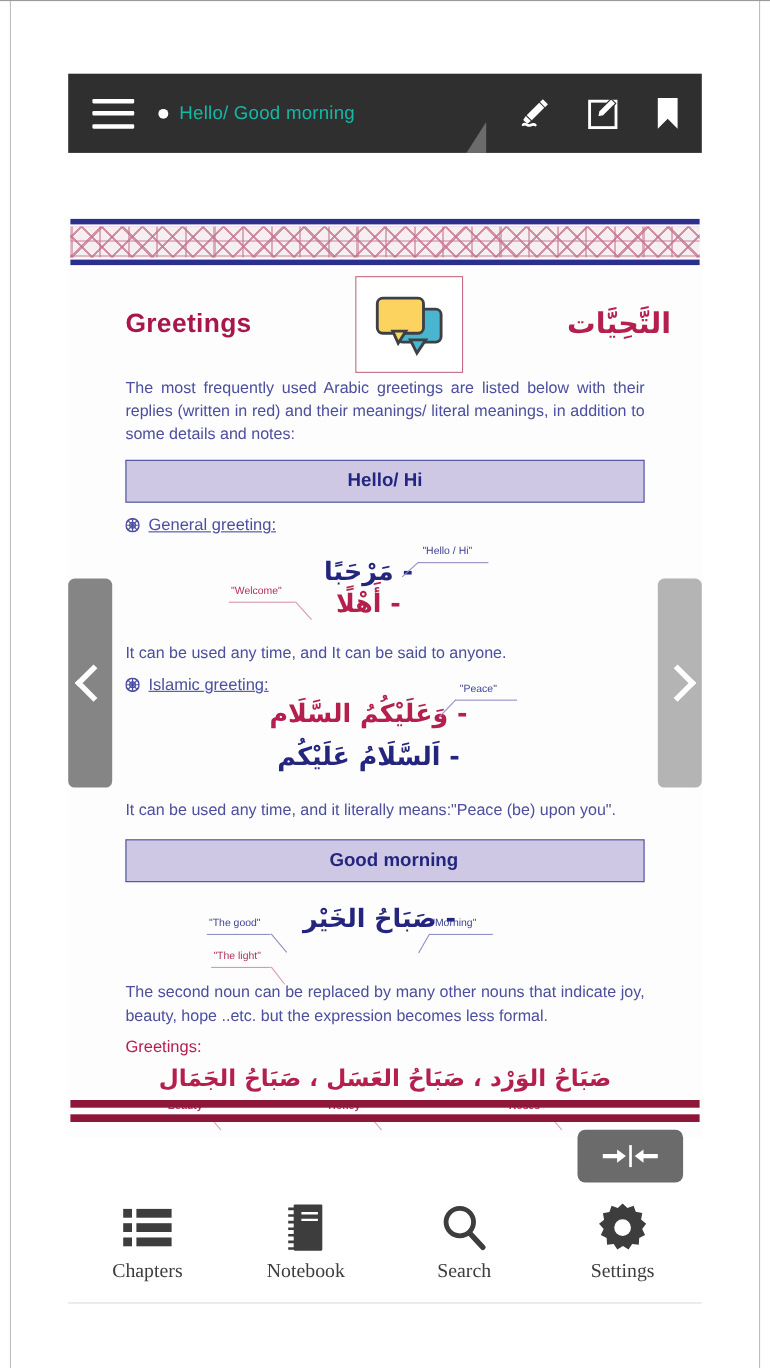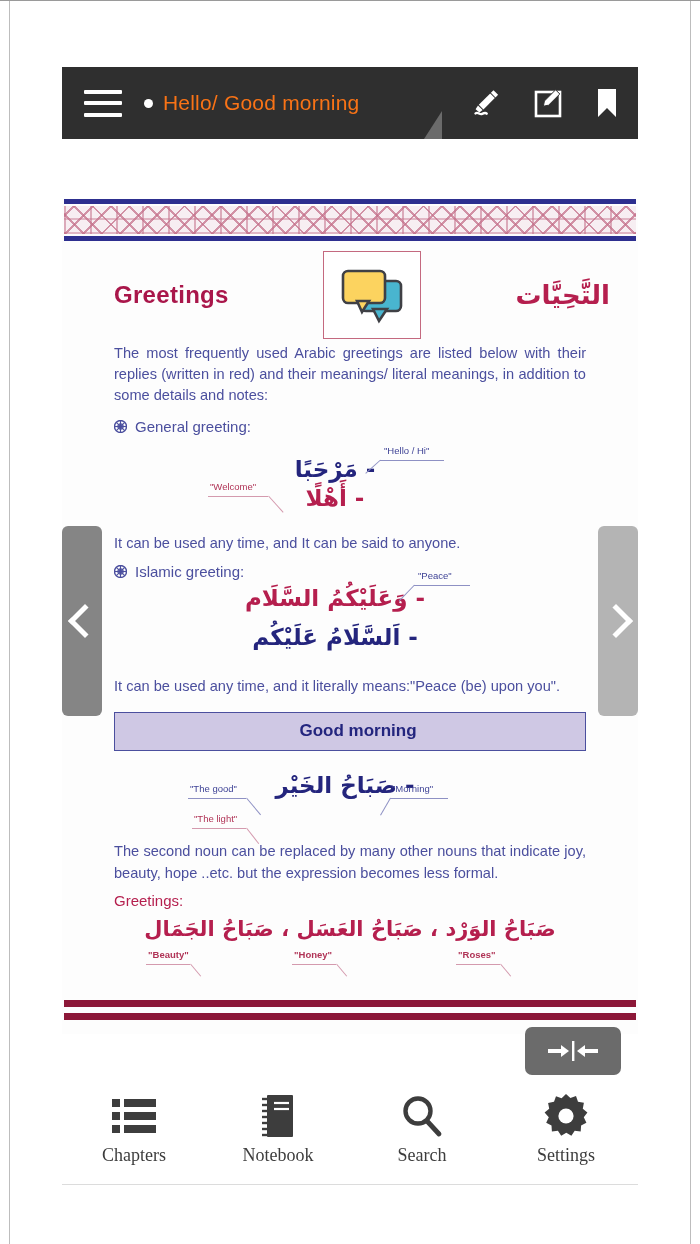--- a/index.html
+++ b/index.html
@@ -64,22 +64,22 @@
     flex: 1 1 auto;
     min-width: 0;
   }
   .title-dot {
     width: 9px; height: 9px; border-radius: 50%;
     background: #ffffff;
     flex: 0 0 auto;
     margin-right: 10px;
   }
   .topbar-title {
-    color: #f97316;
-    font-size: 21px;
+    color: #14b8a6;
+    font-size: 17px;
     letter-spacing: 0.2px;
     white-space: nowrap;
     overflow: hidden;
     text-overflow: ellipsis;
   }
   .topbar-icons {
     display: flex; align-items: center;
     gap: 28px;
     flex: 0 0 auto;
     margin-left: 8px;
@@ -166,20 +166,21 @@
   }
 
   .sub-item {
     display: flex; align-items: center;
     margin: 12px 0 0 52px;
     gap: 8px;
   }
   .sub-label {
     color: #4b4f9e;
     font-size: 15px;
+    text-decoration: underline;
   }
   .bullet-ico { line-height: 0; }
 
   
   .ar-block { position: relative; margin-top: 4px; }
   .ar-line {
     text-align: center;
     direction: rtl;
     font-family: "DejaVu Sans", sans-serif;
     font-size: 23px;
@@ -357,20 +358,21 @@
             <path d="M38 46l6 12 8-12z" fill="#49b5cf" stroke="#3f4045" stroke-width="2.6"></path>
             <rect x="8" y="8" width="42" height="32" rx="5" fill="#fcd35f" stroke="#3f4045" stroke-width="2.6"></rect>
             <path d="M22 38l5 11 7-11z" fill="#fcd35f" stroke="#3f4045" stroke-width="2.6"></path>
           </svg>
         </div>
         <div class="head-ar">التَّحِيَّات</div>
       </div>
 
       <div class="para">The most frequently used Arabic greetings are listed below with their replies (written in red) and their meanings/ literal meanings, in addition to some details and notes:</div>
 
+      <div class="banner">Hello/ Hi</div>
 
       <div class="sub-item">
         <span class="bullet-ico">
           <svg width="13" height="13" viewBox="0 0 13 13">
             <circle cx="6.5" cy="6.5" r="6" fill="none" stroke="#4b4f9e" stroke-width="1.4"></circle>
             <circle cx="6.5" cy="6.5" r="2.6" fill="none" stroke="#4b4f9e" stroke-width="1.2"></circle>
             <g stroke="#4b4f9e" stroke-width="1.1">
               <line x1="6.5" y1="0.6" x2="6.5" y2="12.4"></line>
               <line x1="0.6" y1="6.5" x2="12.4" y2="6.5"></line>
               <line x1="2.3" y1="2.3" x2="10.7" y2="10.7"></line>

